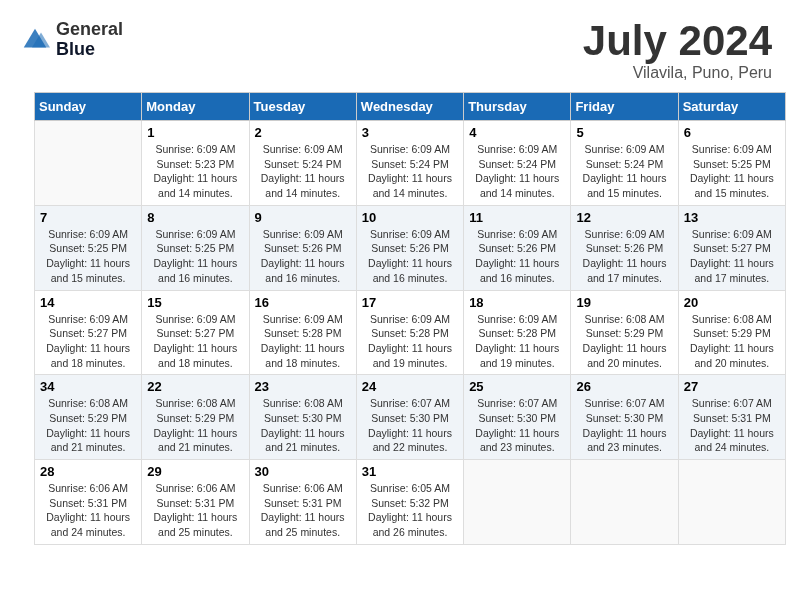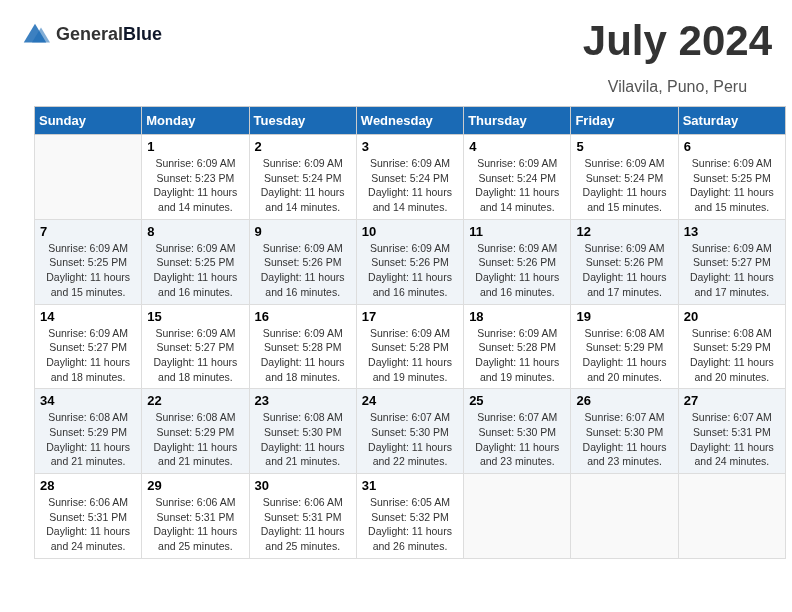--- a/index.html
+++ b/index.html
@@ -16,49 +16,50 @@
       align-items: flex-start;
       margin-bottom: 10px;
     }
     .logo {
       display: flex;
       align-items: center;
       gap: 6px;
     }
     .logo-text {
       display: flex;
+      flex-direction: column;
       line-height: 1.1;
     }
     .logo-general {
       font-size: 18px;
       font-weight: bold;
       color: #333;
     }
     .logo-blue {
       font-size: 18px;
       font-weight: bold;
       color: #0f172a;
     }
     .logo-icon {
       width: 30px;
       height: 30px;
     }
     .title-block {
-      text-align: center;
+      text-align: right;
     }
     .title-month {
       font-size: 42px;
       font-weight: bold;
       color: #333;
       line-height: 1;
     }
     .title-location {
       font-size: 16px;
       color: #555;
-      margin-top: 16px;
+      margin-top: 2px;
     }
     .calendar {
       width: 100%;
       border-collapse: collapse;
       font-size: 11px;
       margin-left: 14px;
     }
     .calendar thead tr th {
       background-color: #1a6ab5;
       color: #fff;

